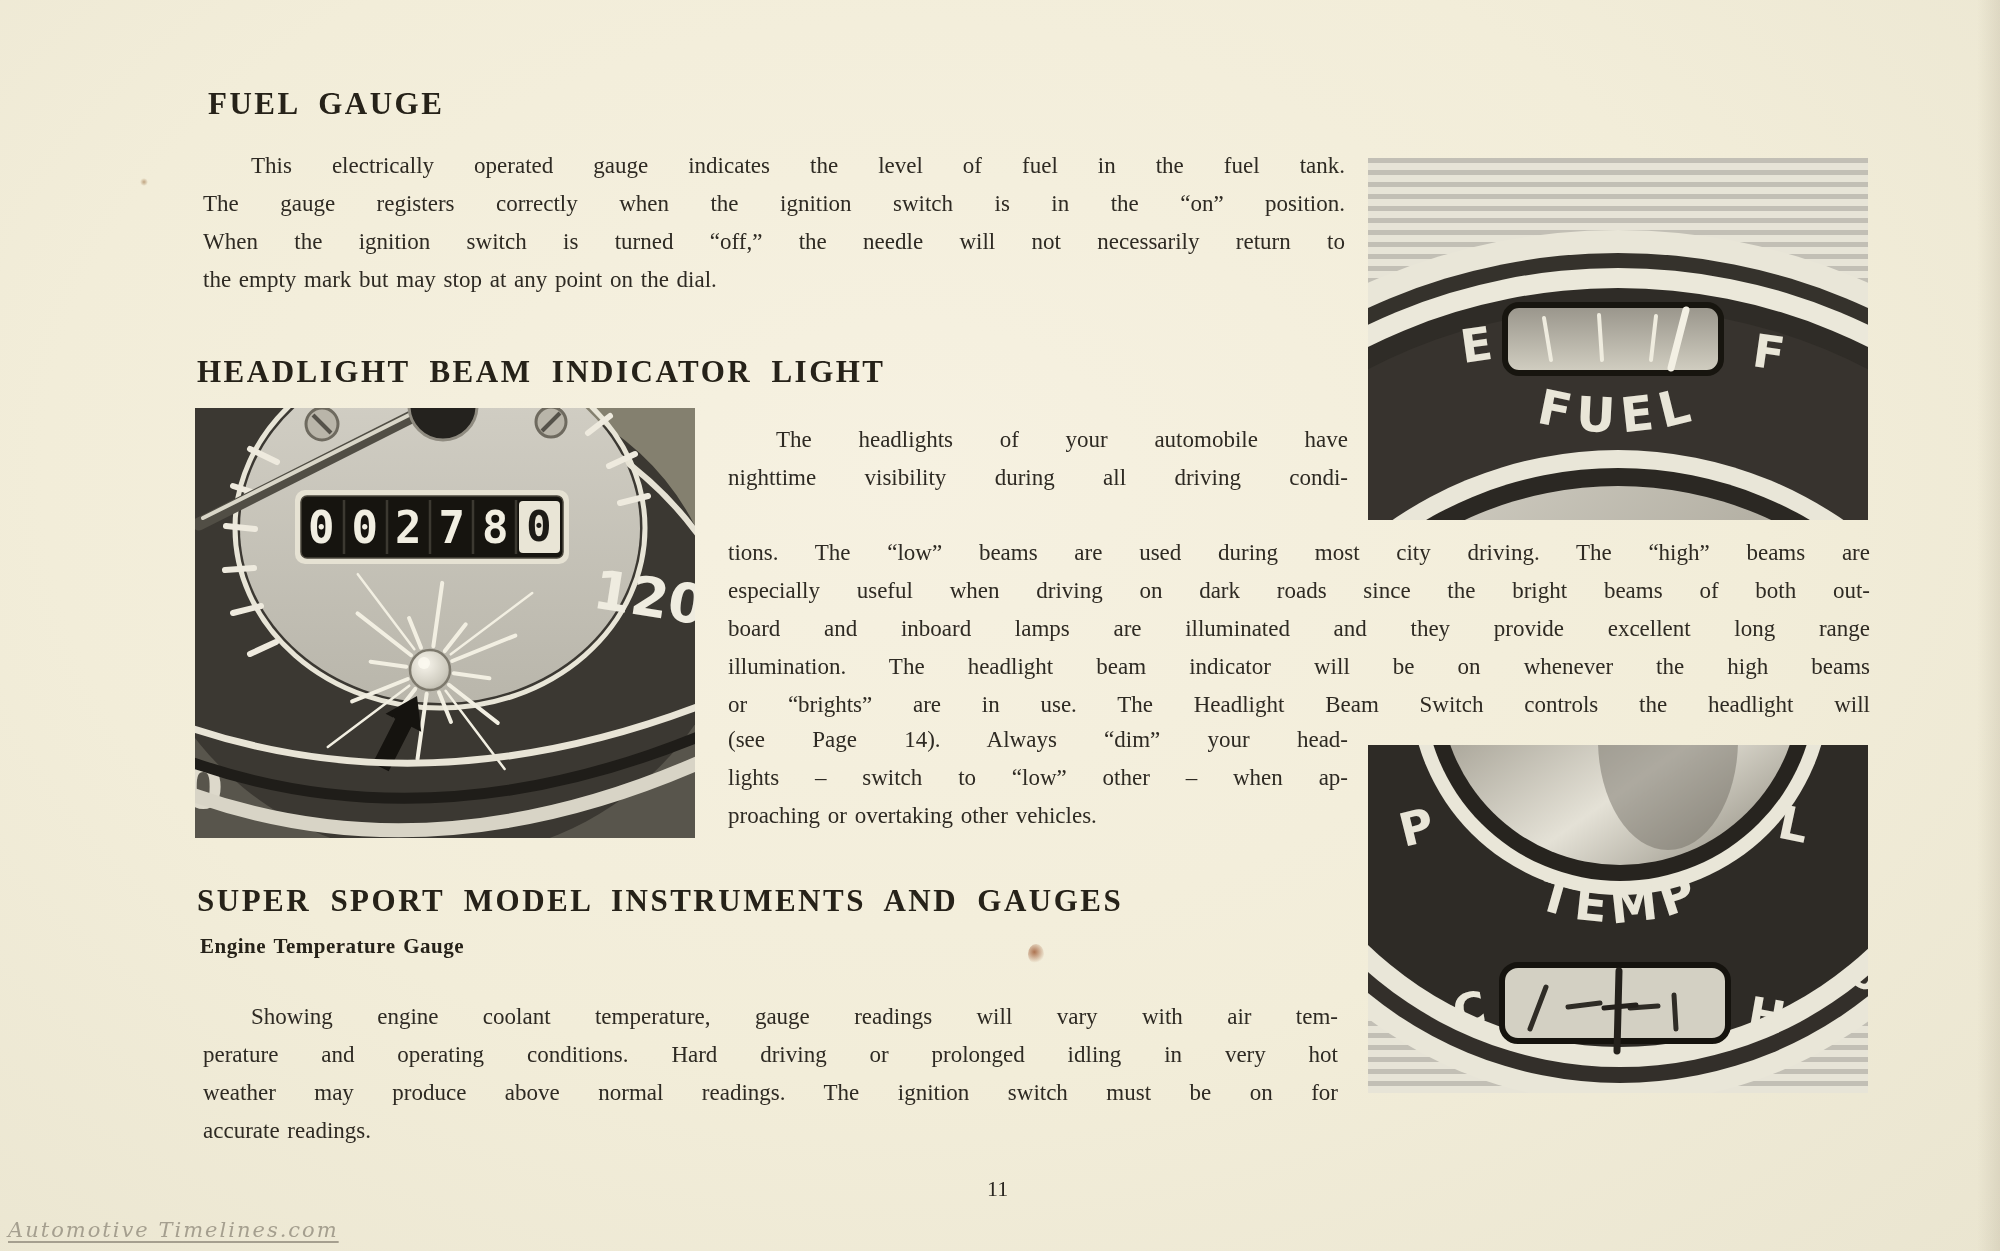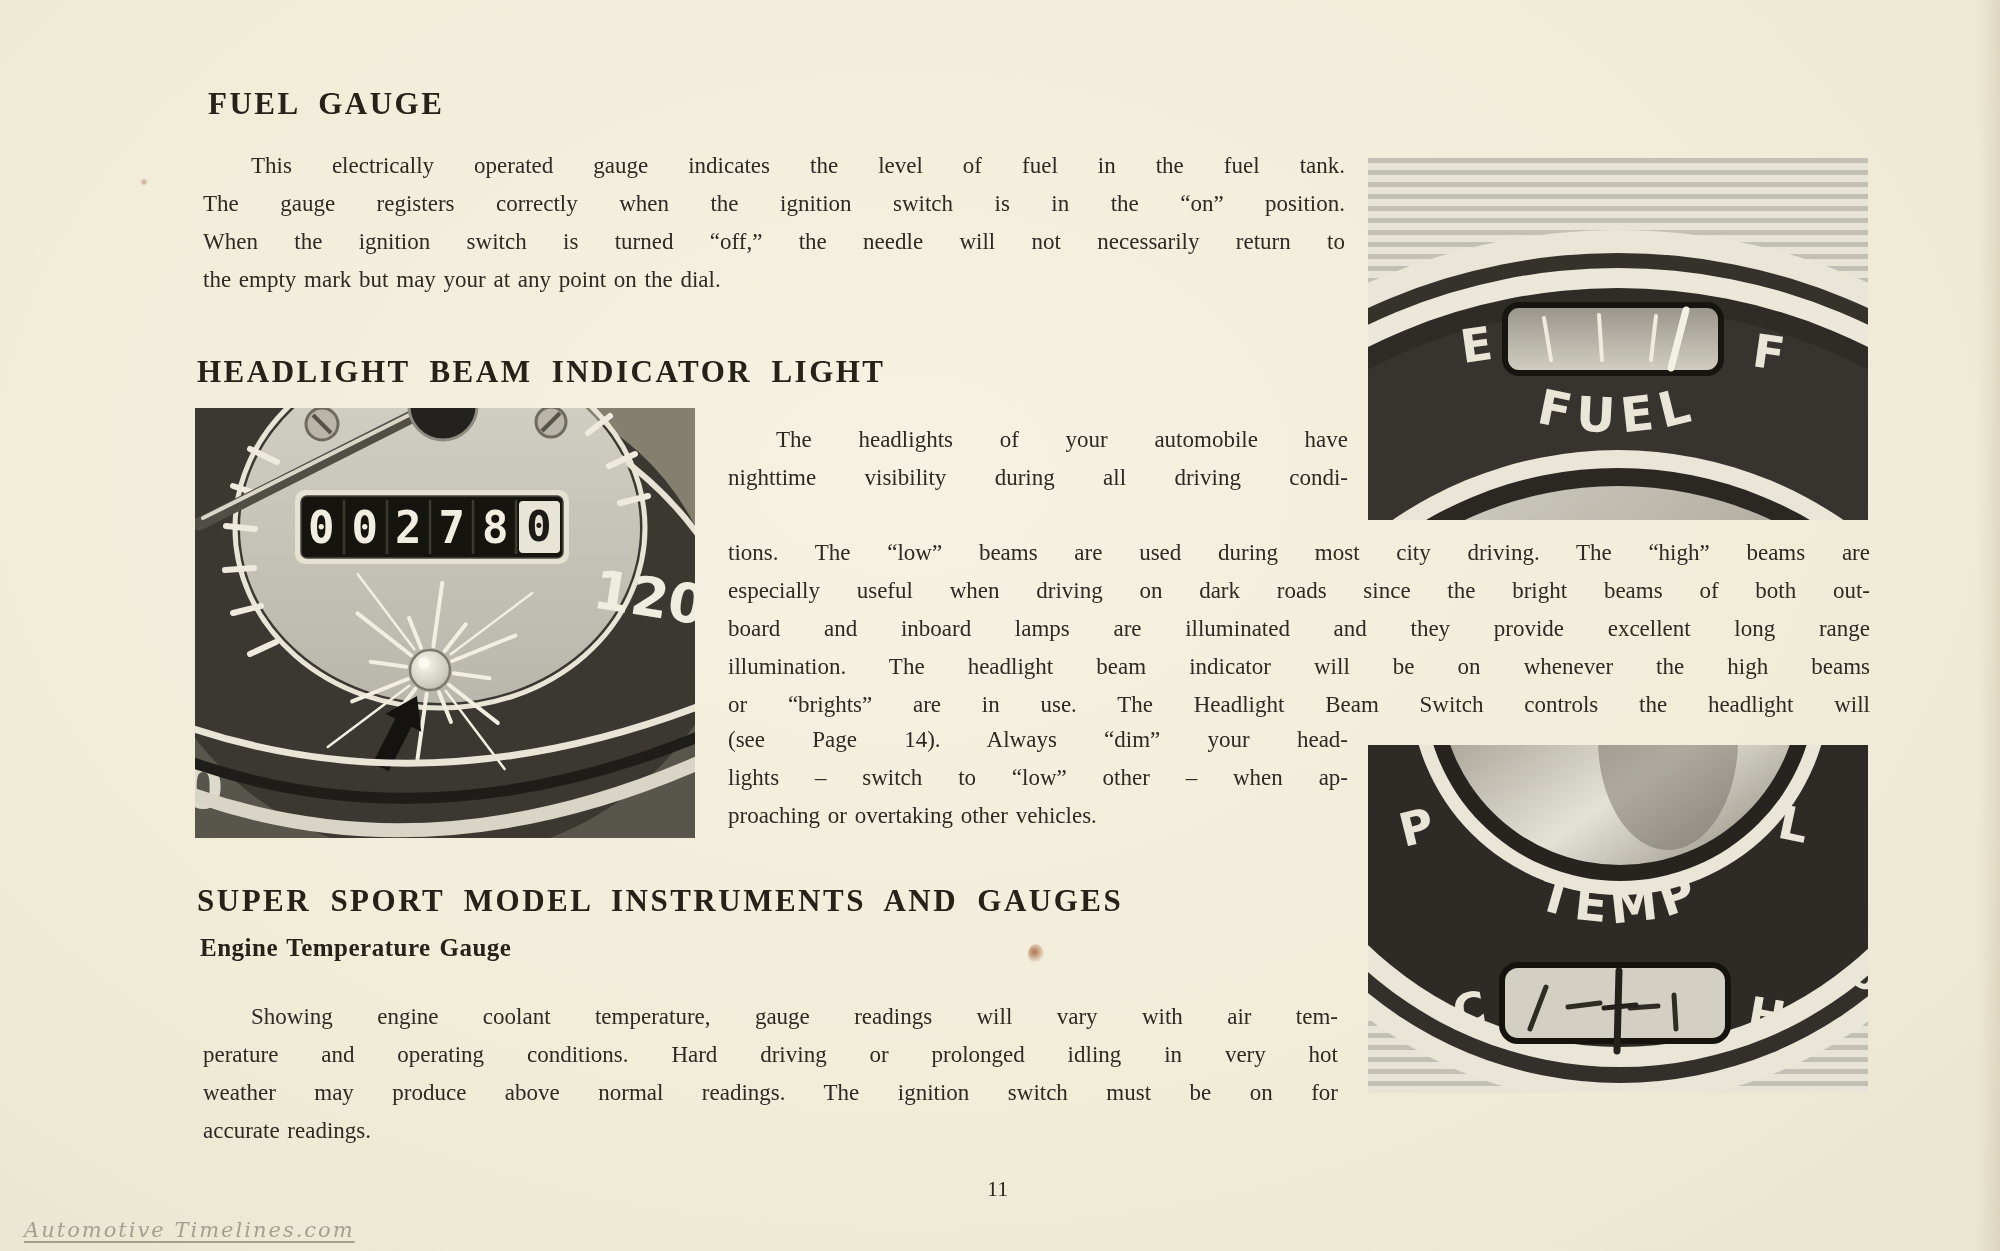--- a/index.html
+++ b/index.html
@@ -5,21 +5,21 @@
   html,body{margin:0;padding:0;}
   .page{
     position:relative;width:2000px;height:1251px;overflow:hidden;
     background:radial-gradient(ellipse at 45% 38%, #f6f1e1 0%, #f2edd9 55%, #eae5d0 100%);
     font-family:"Liberation Serif","DejaVu Serif",serif;color:#2e2a23;padding-left:13px;
   }
   .page::after{content:"";position:absolute;top:0;right:0;width:36px;height:100%;
     background:linear-gradient(to right, rgba(0,0,0,0), rgba(120,108,82,.17) 80%, rgba(255,252,240,.5));pointer-events:none;}
   .abs{position:absolute;}
   .h1{font-weight:bold;font-size:31px;letter-spacing:2.5px;word-spacing:9px;color:#262219;}
-  .h2{font-weight:bold;font-size:25px;letter-spacing:.5px;word-spacing:2px;color:#262219;}
+  .h2{font-weight:bold;font-size:21px;letter-spacing:.5px;word-spacing:2px;color:#262219;}
   .line{font-size:23px;line-height:38px;height:38px;text-align:justify;text-align-last:justify;word-spacing:2px;white-space:nowrap0;}
   .line.last{text-align-last:left;}
   .line.indent{text-indent:48px;}
   .figure{position:absolute;}
   .figure svg{display:block;}
   .pagenum{font-size:22px;color:#2b2721;text-align:left;}
   .watermark{font-size:21px;font-style:italic;color:#a59f8f;letter-spacing:2px;
     text-decoration:underline;text-underline-offset:4px;font-family:"DejaVu Serif",serif;}
   .stain{width:16px;height:20px;border-radius:50%;
     background:radial-gradient(circle at 40% 40%, rgba(150,75,35,.75), rgba(150,75,35,0) 70%);}
@@ -29,21 +29,21 @@
 </head>
 <body>
 
 <div class="page">
 
   <div class="abs h1" style="left:208px;top:86px;">FUEL GAUGE</div>
   <div class="abs" style="left:203px;top:147px;width:1142px;">
     <div class="line indent">This electrically operated gauge indicates the level of fuel in the fuel tank.</div>
     <div class="line">The gauge registers correctly when the ignition switch is in the “on” position.</div>
     <div class="line">When the ignition switch is turned “off,” the needle will not necessarily return to</div>
-    <div class="line last">the empty mark but may your at any point on the dial.</div>
+    <div class="line last">the empty mark but may stop at any point on the dial.</div>
   </div>
 
   <div class="abs h1" style="left:197px;top:354px;">HEADLIGHT BEAM INDICATOR LIGHT</div>
 
   <div class="abs" style="left:728px;top:421px;width:620px;">
     <div class="line indent">The headlights of your automobile have</div>
     <div class="line">nighttime visibility during all driving condi-</div>
   </div>
   <div class="abs" style="left:728px;top:534px;width:1142px;">
     <div class="line">tions. The “low” beams are used during most city driving. The “high” beams are</div>
@@ -261,15 +261,15 @@
     <div class="line indent">Showing engine coolant temperature, gauge readings will vary with air tem-</div>
     <div class="line">perature and operating conditions. Hard driving or prolonged idling in very hot</div>
     <div class="line">weather may produce above normal readings. The ignition switch must be on for</div>
     <div class="line last">accurate readings.</div>
   </div>
 
   <div class="abs stain" style="left:1028px;top:944px;"></div>
   <div class="abs stain2" style="left:140px;top:178px;"></div>
 
   <div class="abs pagenum" style="left:987px;top:1176px;width:60px;">11</div>
-  <div class="abs watermark" style="left:24px;top:1218px;">Automotive Timelines.com</div>
+  <div class="abs watermark" style="left:8px;top:1218px;">Automotive Timelines.com</div>
 
 </div>
 
 </body></html>

